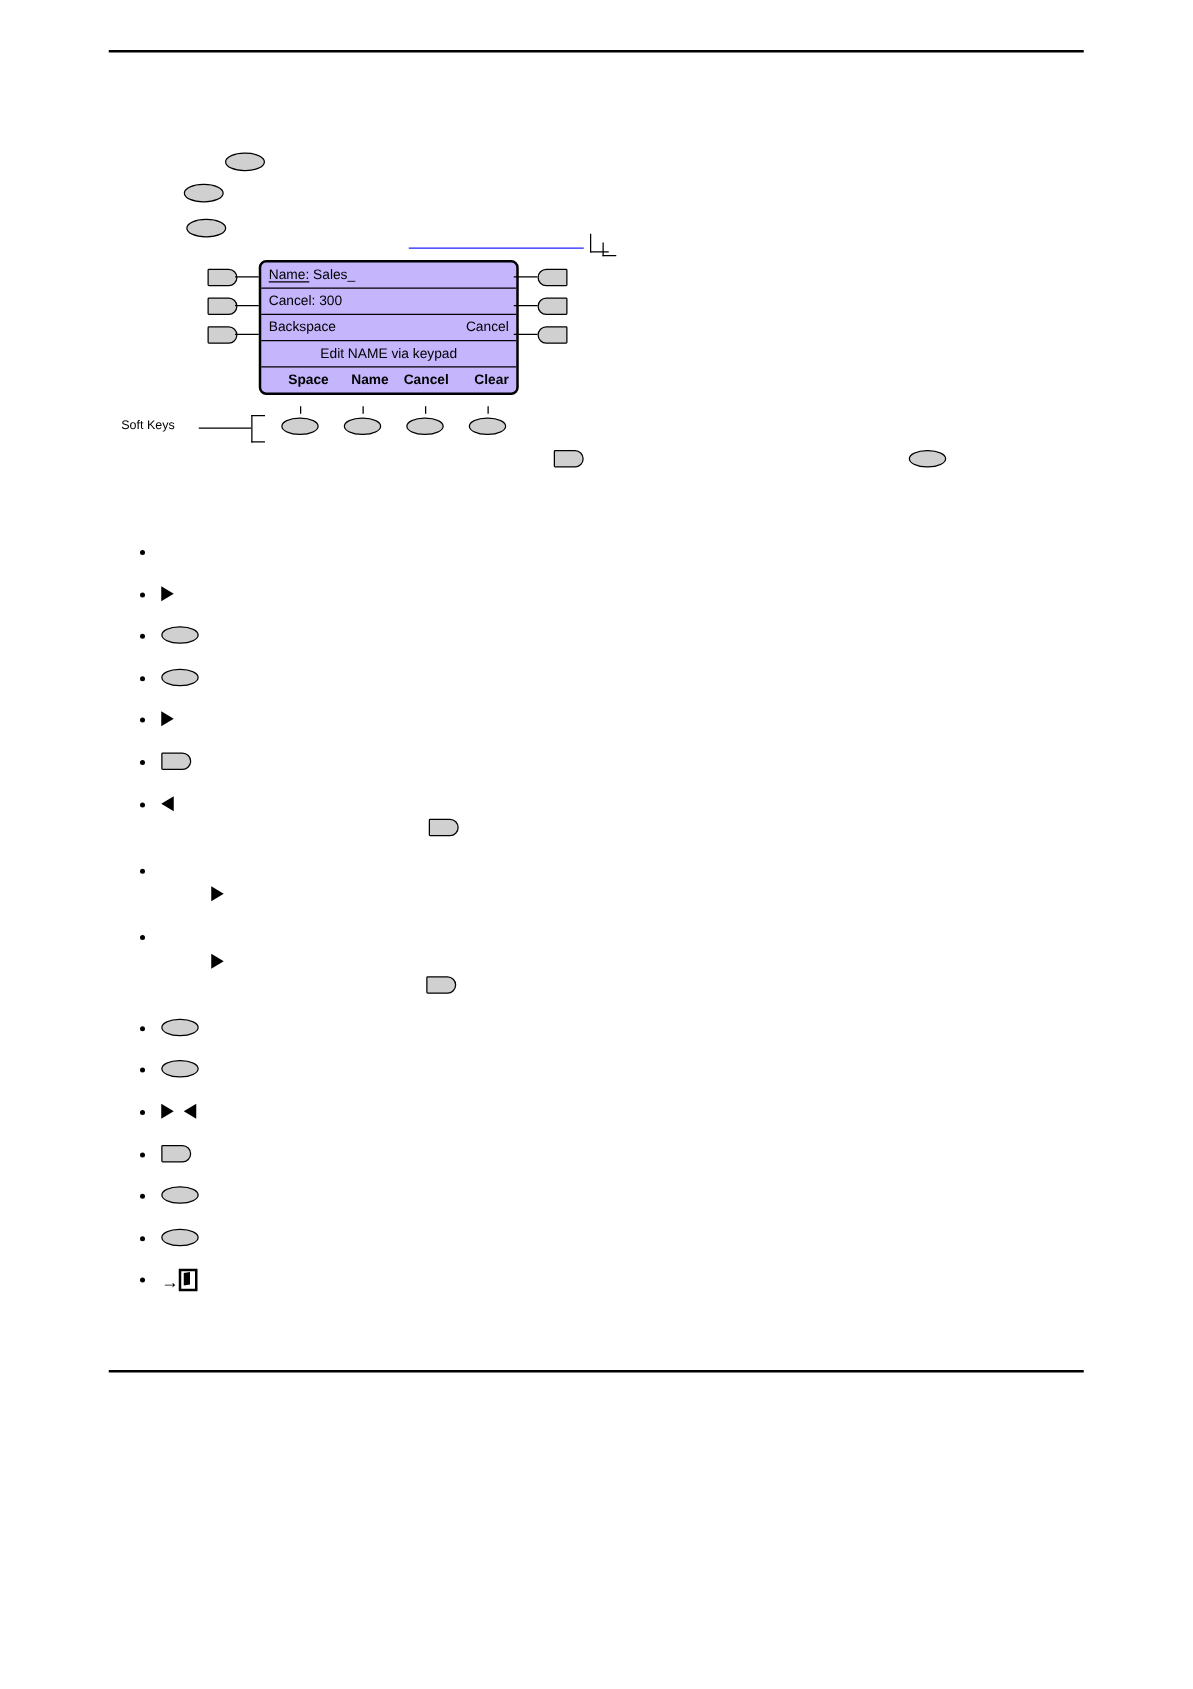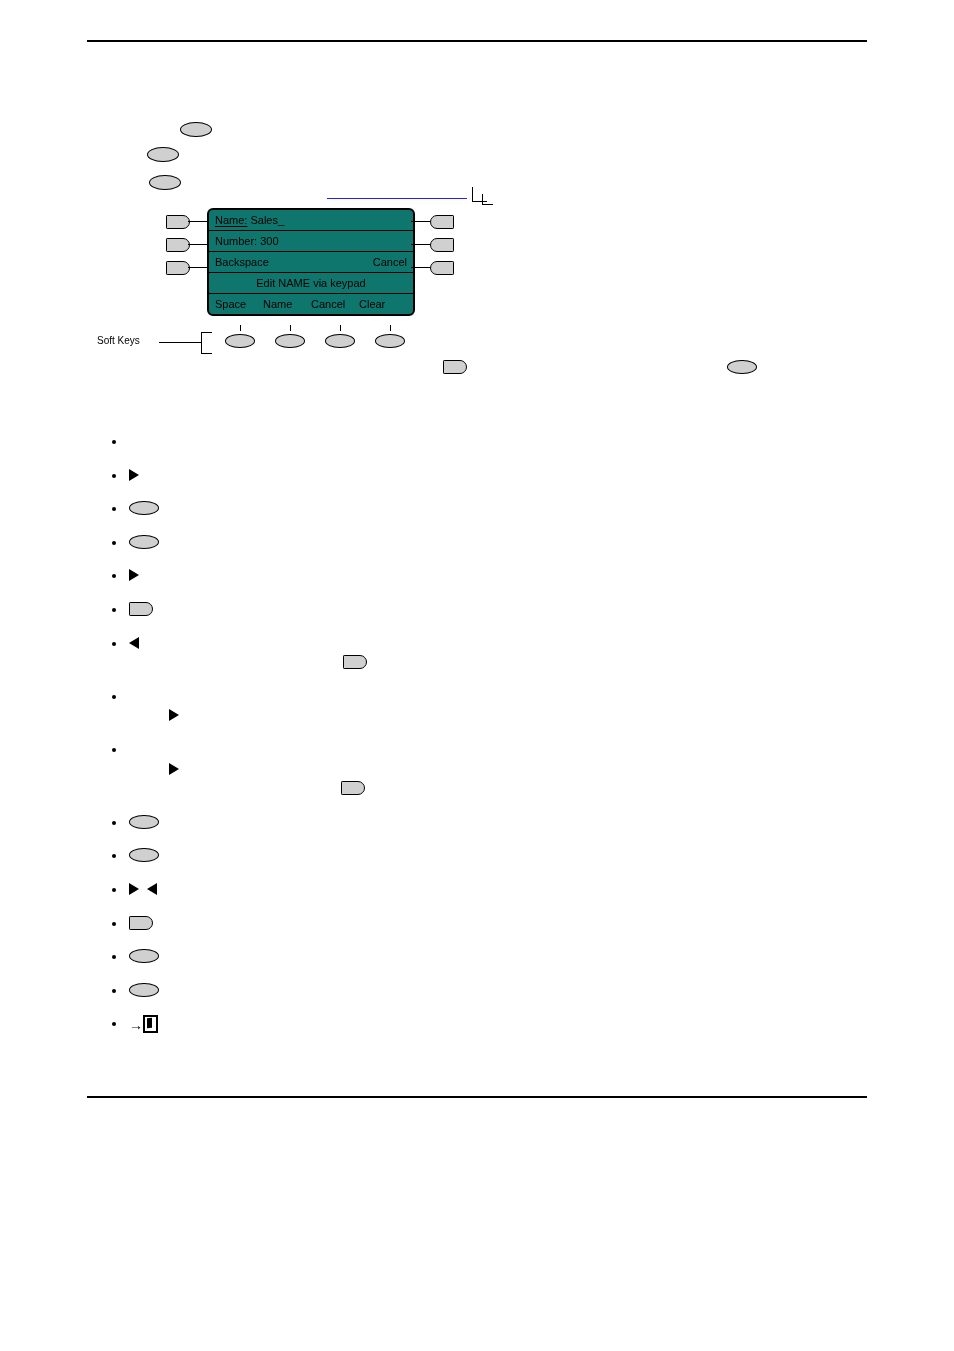--- a/index.html
+++ b/index.html
@@ -87,21 +87,21 @@
   
   .lcd {
     position: absolute;
     left: 110px;
     top: 106px;
     width: 204px;
     border: 2px solid #000;
     border-radius: 6px;
     font-family: Verdana, Tahoma, sans-serif;
     font-size: 11px;
-    background: #0f766e;
+    background: #c4b5fd;
   }
   .lcd .row {
     border-bottom: 1px solid #000;
     padding: 3px 6px;
     display: flex;
     justify-content: space-between;
     height: 14px;
     line-height: 14px;
   }
   .lcd .row:last-child { border-bottom: none; }
@@ -109,21 +109,21 @@
     text-align: center;
     justify-content: center;
   }
   .lcd .skrow {
     display: flex;
     justify-content: space-between;
     padding: 3px 6px;
     height: 14px;
     line-height: 14px;
   }
-  .lcd .skrow span { width: 25%; text-align: left; }
+  .lcd .skrow span { width: 25%; text-align: right; font-weight: bold; }
 
   
   .hint-angle {
     position: absolute;
     left: 375px;
     top: 85px;
     width: 14px;
     height: 14px;
     border-left: 1px solid #000;
     border-bottom: 1px solid #000;
@@ -277,21 +277,21 @@
 
     <div class="lcd">
       <div class="row name">
         <span>
           <span style="text-decoration: underline; text-underline-offset:2px;">Name:</span>
           <span>Sales_</span>
         </span>
       </div>
       <div class="row">
         <span>
-          <span>Number:</span>
+          <span>Cancel:</span>
           <span>300</span>
         </span>
       </div>
       <div class="row">
         <span>Backspace</span>
         <span>Cancel</span>
       </div>
       <div class="row prompt">
         <span>Edit NAME via keypad</span>
       </div>

